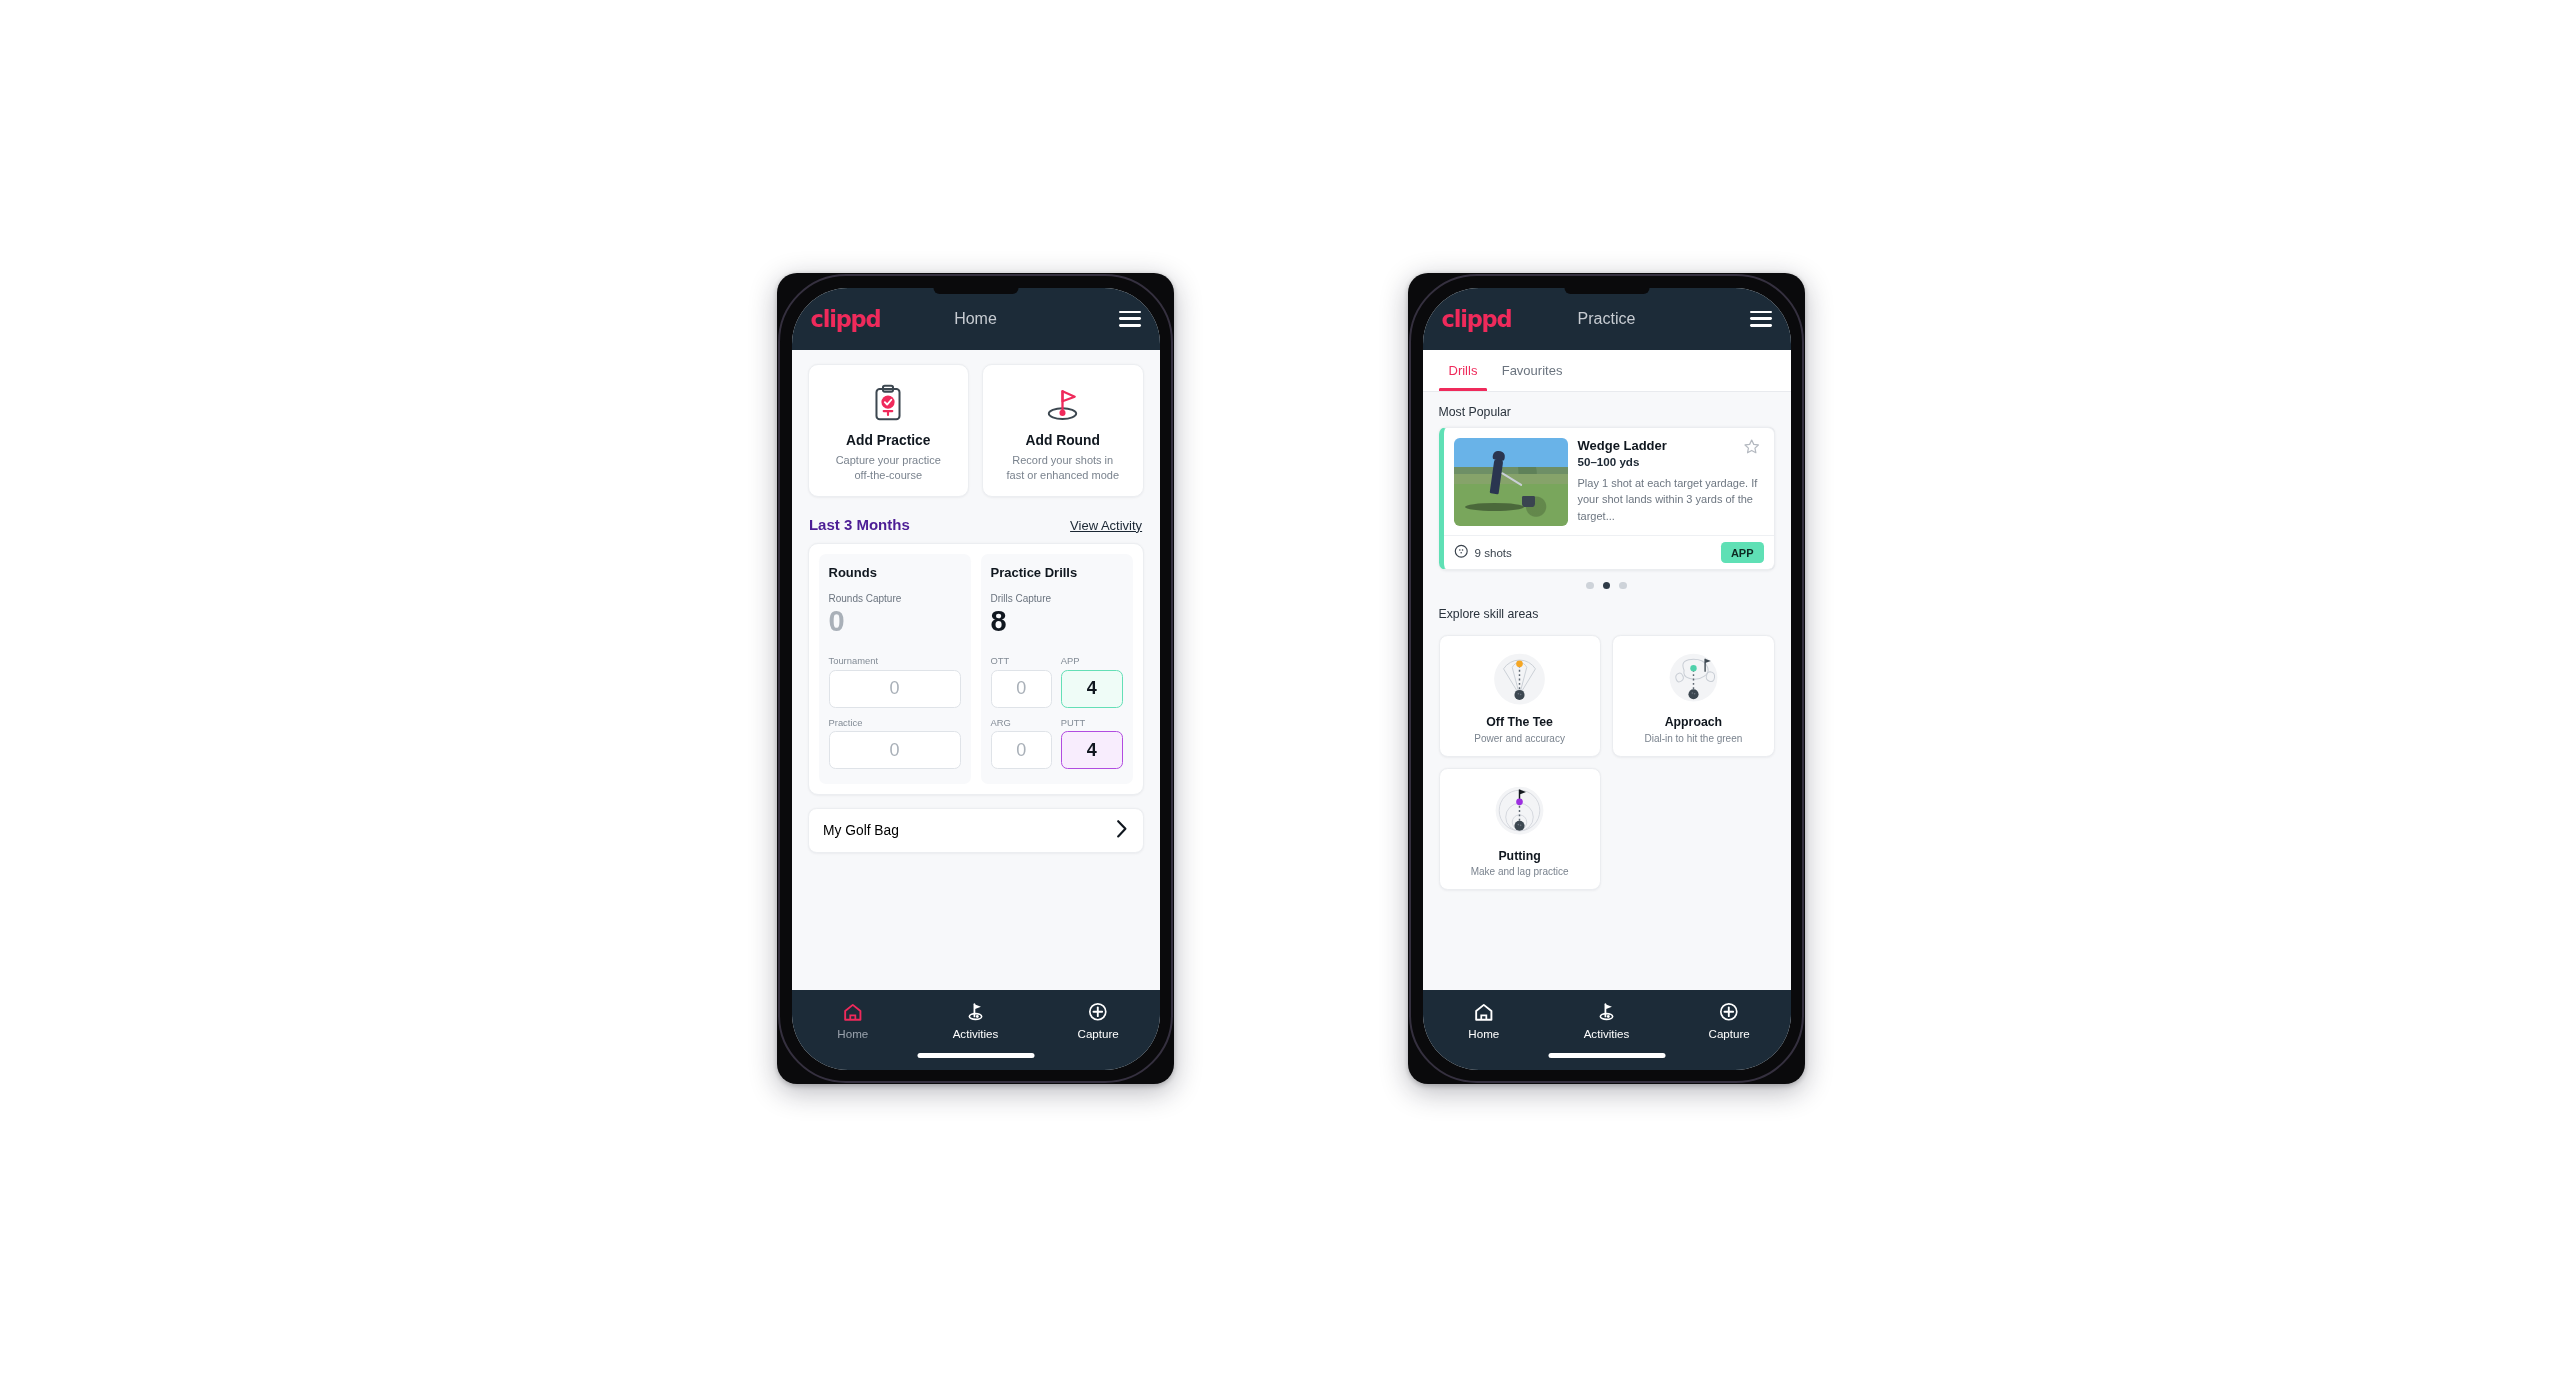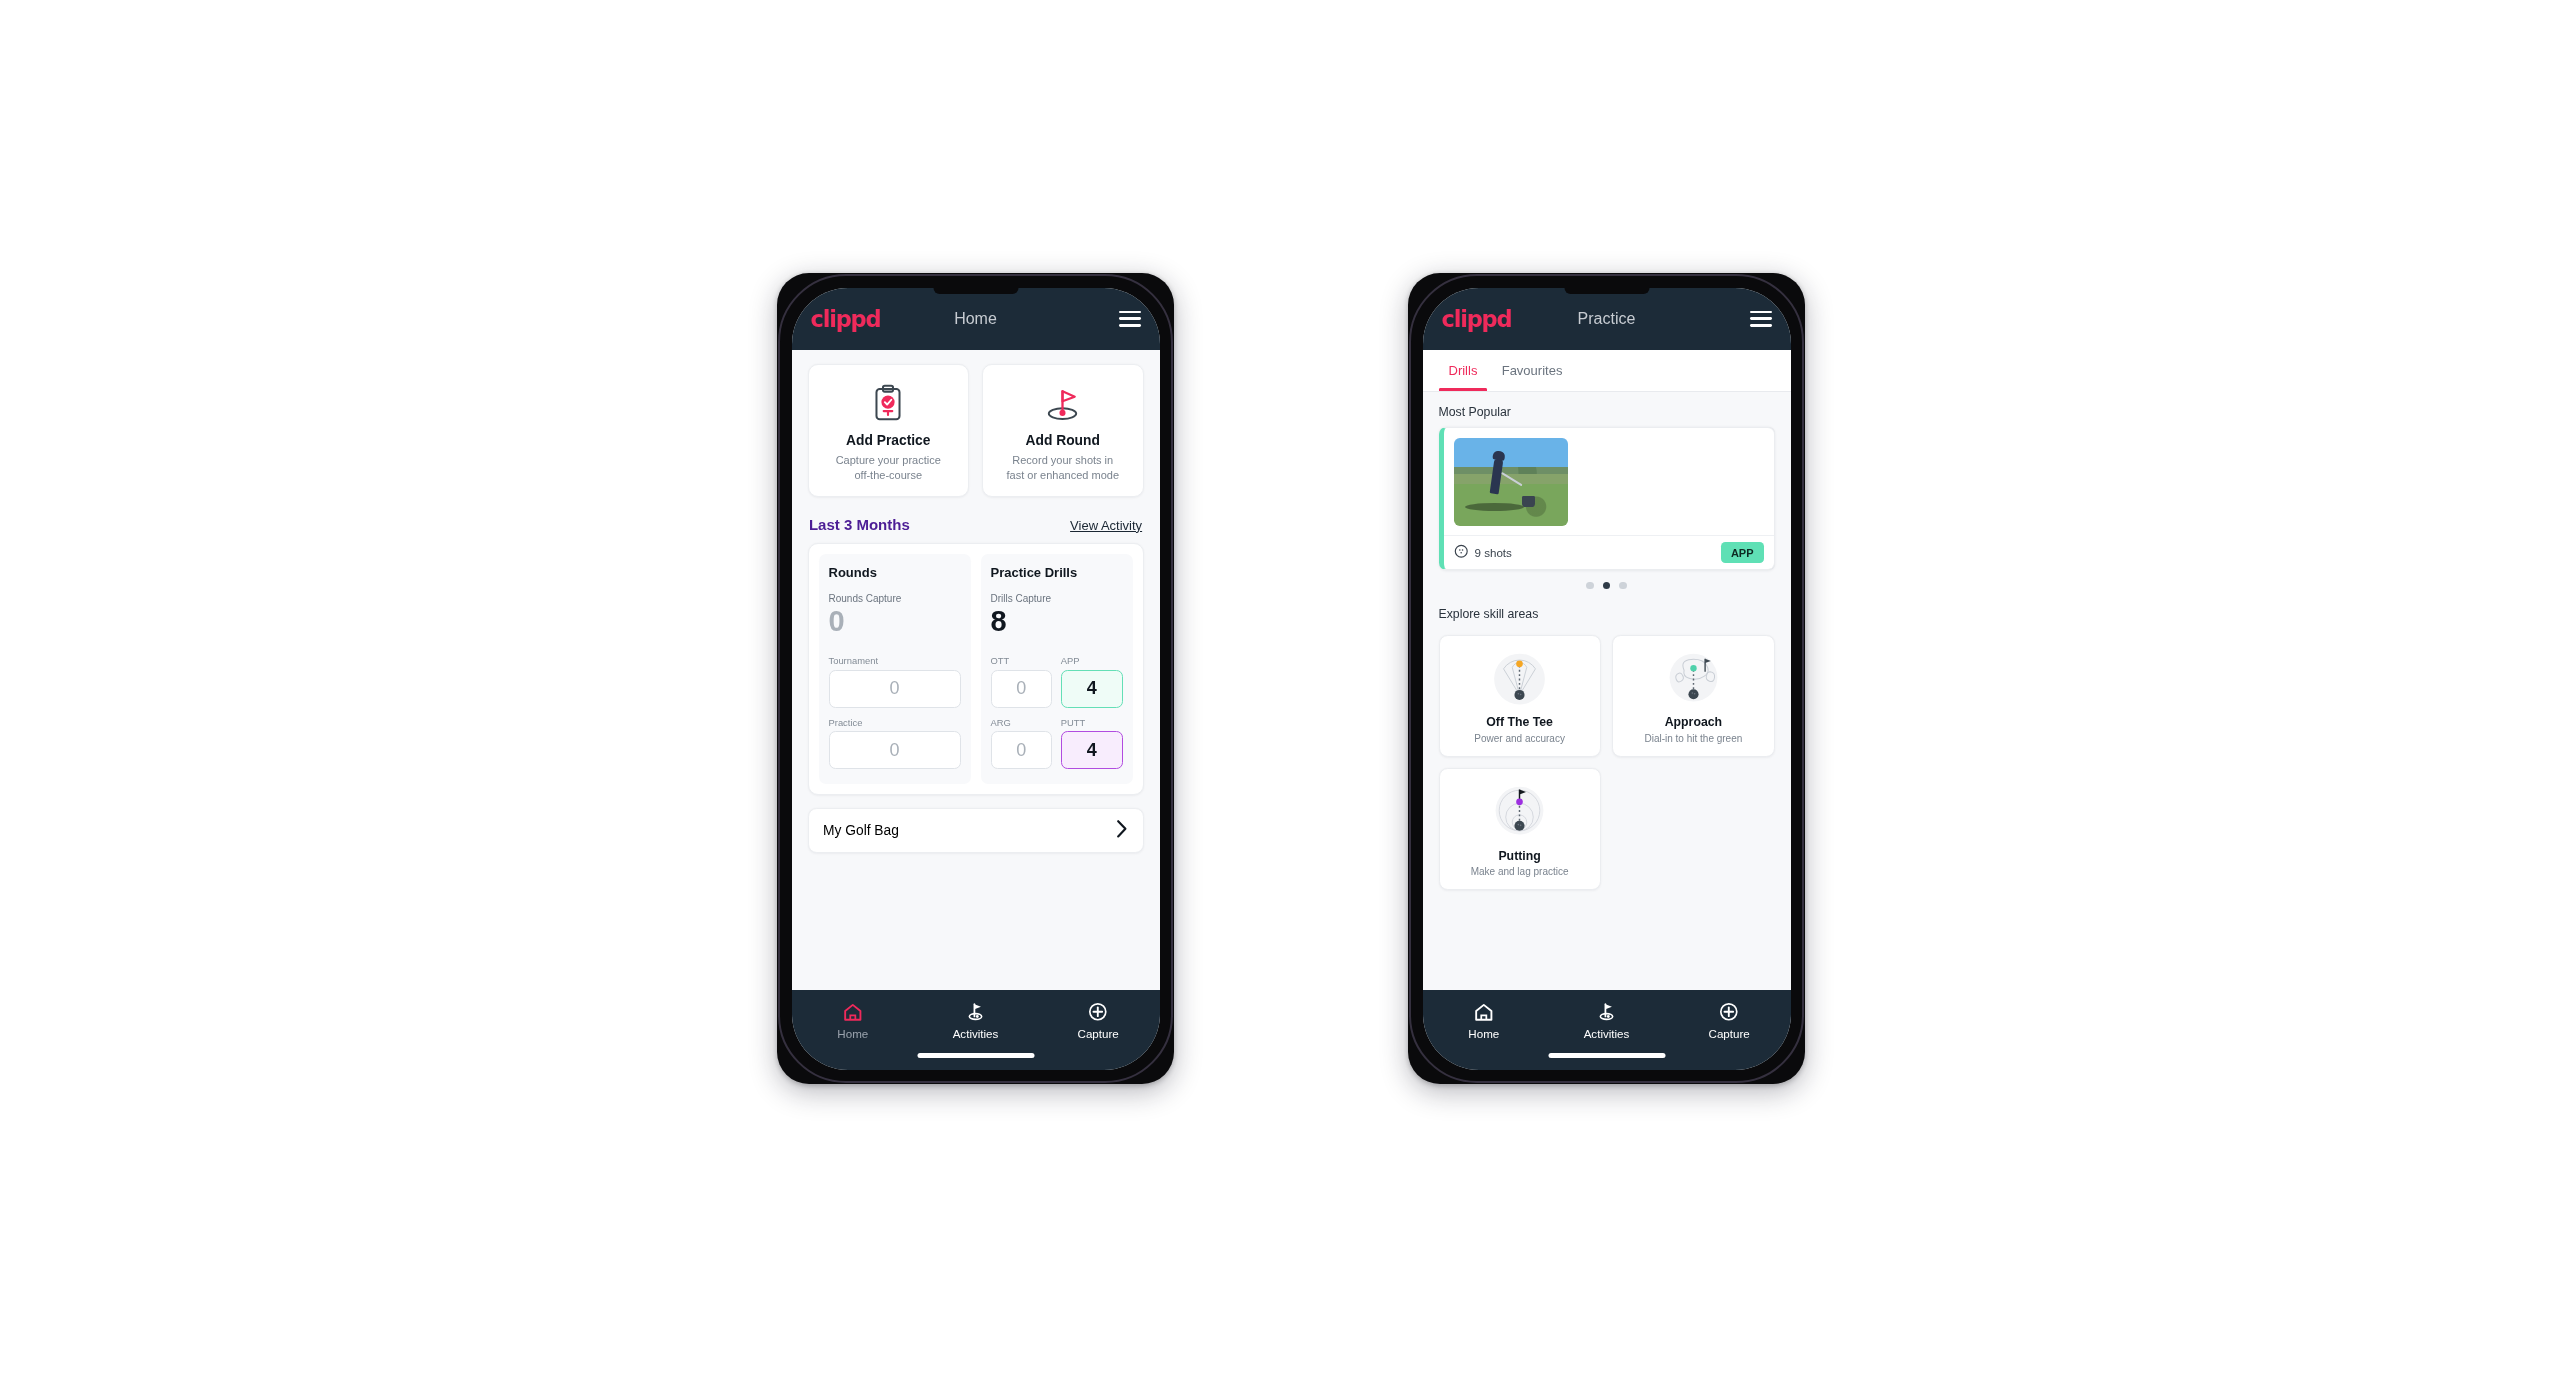--- a/index.html
+++ b/index.html
@@ -9,21 +9,21 @@
     font-family: "Liberation Sans", sans-serif;
     overflow: hidden;
   }
   .stage { position: relative; width: 2576px; height: 1386px; }
 
   
   .phone {
     position: absolute;
     width: 397px; height: 811px;
     background: #0a0a0c;
-    border-radius: 32px;
+    border-radius: 20px;
     padding: 14.5px;
     box-shadow: 0 7.2px 27.5px rgba(20,20,40,0.30), 0 1.4px 5.8px rgba(0,0,0,0.22);
   }
   .phone::before { 
     content: "";
     position: absolute; inset: 1.4px;
     border-radius: 68px;
     border: 2.2px solid #35303f;
     pointer-events: none;
   }
@@ -420,20 +420,34 @@
 
         <div class="carousel">
           <div class="drill-peek"></div>
           <div class="drill-card">
             <div class="drill-top">
               <div class="drill-thumb">
                 <div class="trees"></div>
                 <div class="golfer"></div>
                 <div class="shadow"></div>
                 <div class="bucket"></div>
+              </div>
+              <div class="drill-info">
+                <div class="drill-title-row">
+                  <div>
+                    <div class="drill-title">Wedge Ladder</div>
+                    <div class="drill-yards">50–100 yds</div>
+                  </div>
+                  <div class="star-btn">
+                    <svg width="17.4" height="17.4" viewBox="0 0 24 24">
+                        <path d="M12 2.8 l2.85 6.0 6.35.8 -4.7 4.4 1.25 6.35 -5.75-3.2 -5.75 3.2 1.25-6.35 -4.7-4.4 6.35-.8 Z" fill="none" stroke="#b4b9c0" stroke-width="1.7" stroke-linejoin="round"></path>
+                      </svg>
+                  </div>
+                </div>
+                <div class="drill-desc">Play 1 shot at each target yardage. If your shot lands within 3 yards of the target...</div>
               </div>
             </div>
             <div class="drill-foot">
               <div>
                 <svg width="14.5" height="14.5" viewBox="0 0 20 20">
                     <circle cx="10" cy="10" r="8.2" fill="none" stroke="#3a434d" stroke-width="1.6"></circle>
                     <circle cx="8" cy="8.2" r="1.1" fill="#3a434d"></circle>
                     <circle cx="11.8" cy="8.2" r="1.1" fill="#3a434d"></circle>
                     <circle cx="9.9" cy="12" r="1.1" fill="#3a434d"></circle>
                   </svg>

